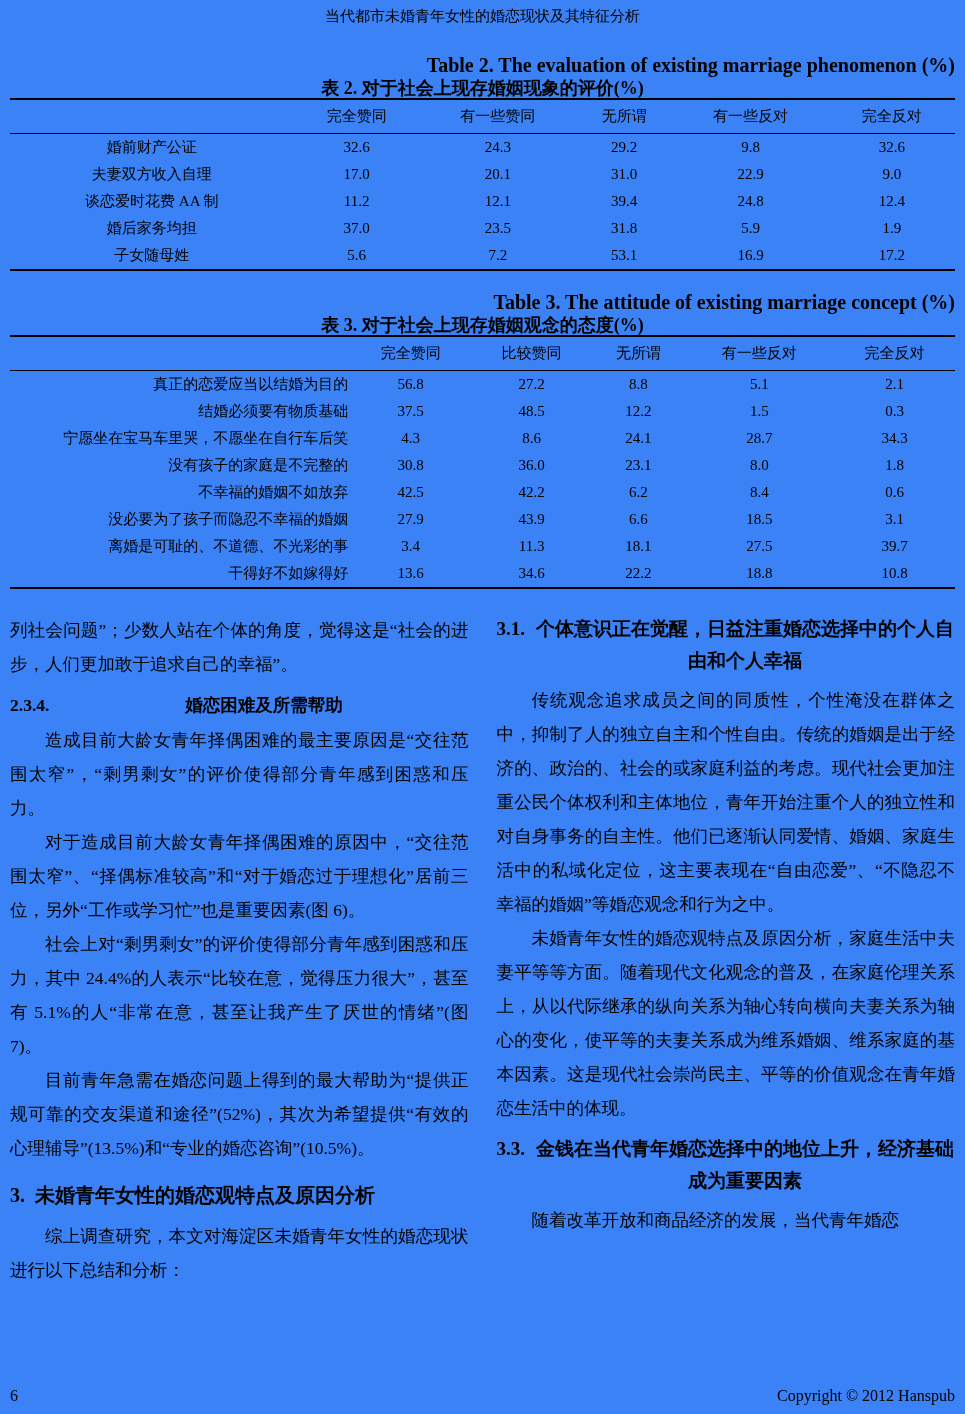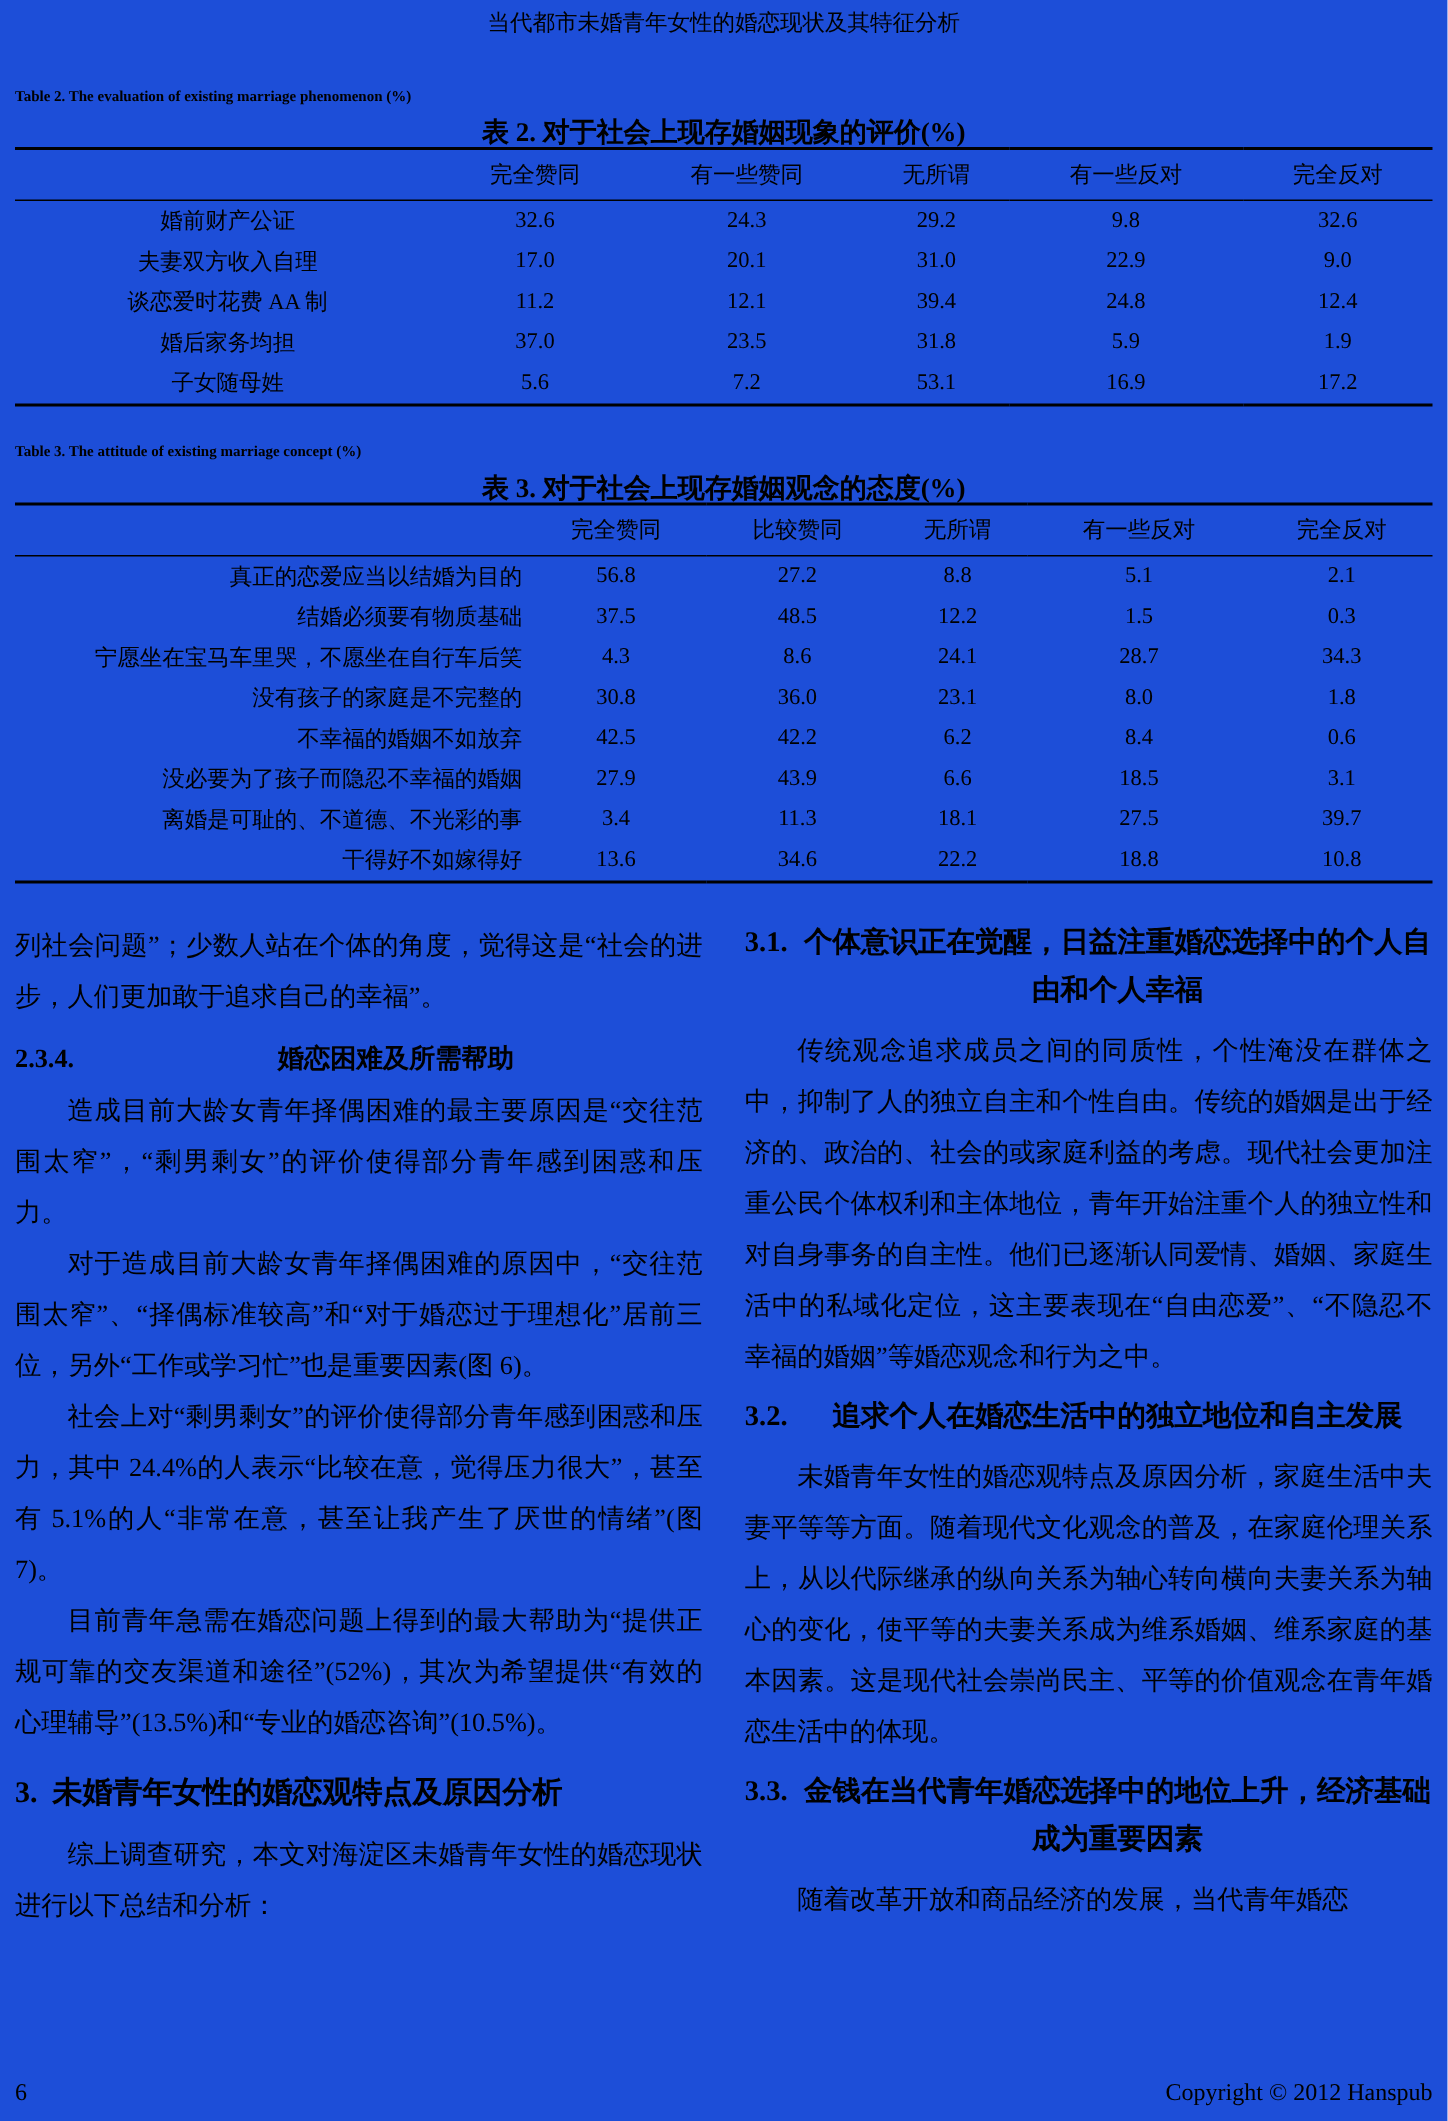--- a/index.html
+++ b/index.html
@@ -2,37 +2,37 @@
 <html><head>
 <meta charset="utf-8">
 <style>
   * { margin: 0; padding: 0; box-sizing: border-box; }
   html, body { background: #ffffff; }
   .page {
     position: relative;
     width: 965px;
     height: 1414px;
     margin: 0 auto;
-    background: #1d4ed8;
+    background: #3b82f6;
     color: #000;
     font-family: "Liberation Serif", "DejaVu Serif", serif;
     padding: 6px 10px 0 10px;
     overflow: hidden;
   }
   .running-head {
     text-align: center;
     font-size: 15px;
     line-height: 20px;
   }
   .table-block { margin-top: 30px; }
   .table-block.second { margin-top: 22px; }
   .tbl-title-en {
-    text-align: left;
-    font-weight: bold;
-    font-size: 10px;
+    text-align: right;
+    font-weight: bold;
+    font-size: 20px;
     line-height: 18px;
   }
   .tbl-title-zh {
     text-align: center;
     font-weight: bold;
     font-size: 18px;
     line-height: 20px;
     margin-top: 4px;
   }
   table.data-table {
@@ -269,24 +269,20 @@
       </h2>
       <p>综上调查研究，本文对海淀区未婚青年女性的婚恋现状进行以下总结和分析：</p>
     </div>
 
     <div class="col">
       <h3 class="subheading big first">
         <span class="h-num">3.1.</span>
         <span class="h-text">个体意识正在觉醒，日益注重婚恋选择中的个人自由和个人幸福</span>
       </h3>
       <p>传统观念追求成员之间的同质性，个性淹没在群体之中，抑制了人的独立自主和个性自由。传统的婚姻是出于经济的、政治的、社会的或家庭利益的考虑。现代社会更加注重公民个体权利和主体地位，青年开始注重个人的独立性和对自身事务的自主性。他们已逐渐认同爱情、婚姻、家庭生活中的私域化定位，这主要表现在“自由恋爱”、“不隐忍不幸福的婚姻”等婚恋观念和行为之中。</p>
-      <h3 class="subheading big">
-        <span class="h-num">3.2.</span>
-        <span class="h-text">追求个人在婚恋生活中的独立地位和自主发展</span>
-      </h3>
       <p>未婚青年女性的婚恋观特点及原因分析，家庭生活中夫妻平等等方面。随着现代文化观念的普及，在家庭伦理关系上，从以代际继承的纵向关系为轴心转向横向夫妻关系为轴心的变化，使平等的夫妻关系成为维系婚姻、维系家庭的基本因素。这是现代社会崇尚民主、平等的价值观念在青年婚恋生活中的体现。</p>
       <h3 class="subheading big">
         <span class="h-num">3.3.</span>
         <span class="h-text">金钱在当代青年婚恋选择中的地位上升，经济基础成为重要因素</span>
       </h3>
       <p>随着改革开放和商品经济的发展，当代青年婚恋</p>
     </div>
 
   </div>
 

